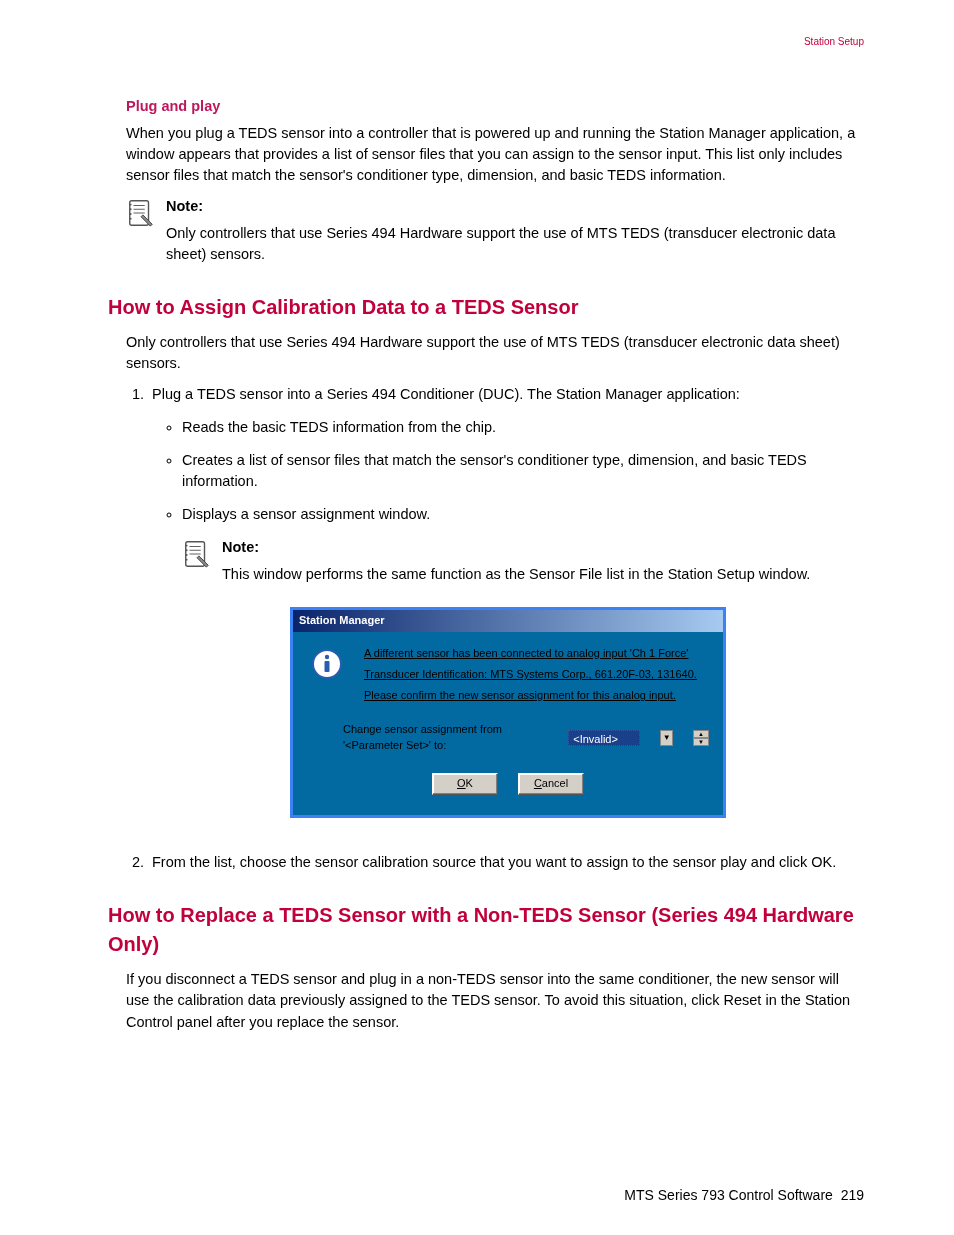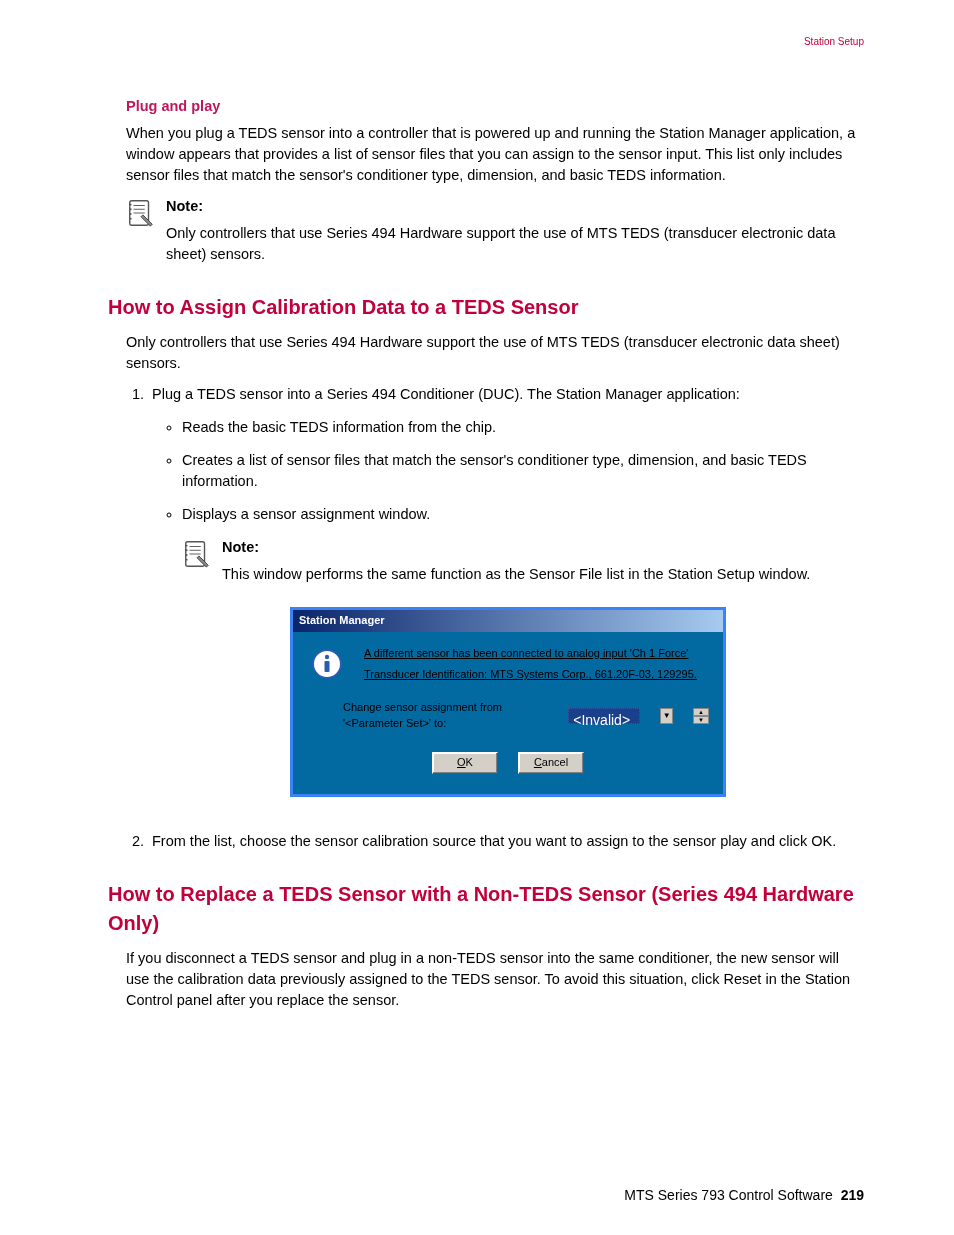--- a/index.html
+++ b/index.html
@@ -119,21 +119,21 @@
     gap: 20px;
   }
   .combo {
     border: 1px dotted #555;
     background: #1a3f8b;
     color: #fff;
     padding: 1px 4px;
     width: 90px;
     height: 16px;
     box-sizing: border-box;
-    font-size: 14px;
+    font-size: 11px;
   }
   .combo-btn, .spin {
     width: 16px; height: 16px;
     border: 1px solid #888;
     background: #D4D0C8;
     display: flex;
     align-items: center;
     justify-content: center;
     font-size: 8px;
     color: #000;
@@ -160,21 +160,21 @@
     justify-content: center;
     box-shadow: inset -1px -1px 0 #808080, inset 1px 1px 0 #fff;
   }
   .dlg-btn span { text-decoration: underline; text-decoration-color: #000; }
   .footer {
     position: absolute;
     bottom: 30px;
     right: 90px;
     font-size: 14px;
   }
-  .footer .pn { font-weight: bold; }
+  .footer .pn { font-weight: normal; }
 </style>
 </head>
 <body>
 
 <div class="page">
 
   <div class="header-line">Station Setup</div>
 
   <div class="sub-head">Plug and play</div>
   <p class="body-para">When you plug a TEDS sensor into a controller that is powered up and running the Station Manager application, a window appears that provides a list of sensor files that you can assign to the sensor input. This list only includes sensor files that match the sensor's conditioner type, dimension, and basic TEDS information.</p>
@@ -231,21 +231,22 @@
           <div class="dialog-title">Station Manager</div>
           <div class="dialog-body">
             <div class="dialog-top">
               <svg class="info-icon" viewBox="0 0 32 32">
                 <circle cx="16" cy="16" r="14" fill="#fff" stroke="#2a5db0" stroke-width="2"></circle>
                 <circle cx="16" cy="9" r="2.2" fill="#2a5db0"></circle>
                 <rect x="13.5" y="13" width="5" height="11" rx="1" fill="#2a5db0"></rect>
               </svg>
               <div class="dialog-msgs">
                 <div>A different sensor has been connected to analog input 'Ch 1 Force'</div>
-                <div>Transducer Identification: MTS Systems Corp., 661.20F-03, 129295.</div>
+                <div>Transducer Identification: MTS Systems Corp., 661.20F-03, 131640.</div>
+                <div>Please confirm the new sensor assignment for this analog input.</div>
               </div>
             </div>
             <div class="change-row">
               <span>Change sensor assignment from '&lt;Parameter Set&gt;' to:</span>
               <span class="combo">&lt;Invalid&gt;</span>
               <span class="combo-btn">▼</span>
               <span class="spin-col">
                 <span class="spin">▲</span>
                 <span class="spin">▼</span>
               </span>

